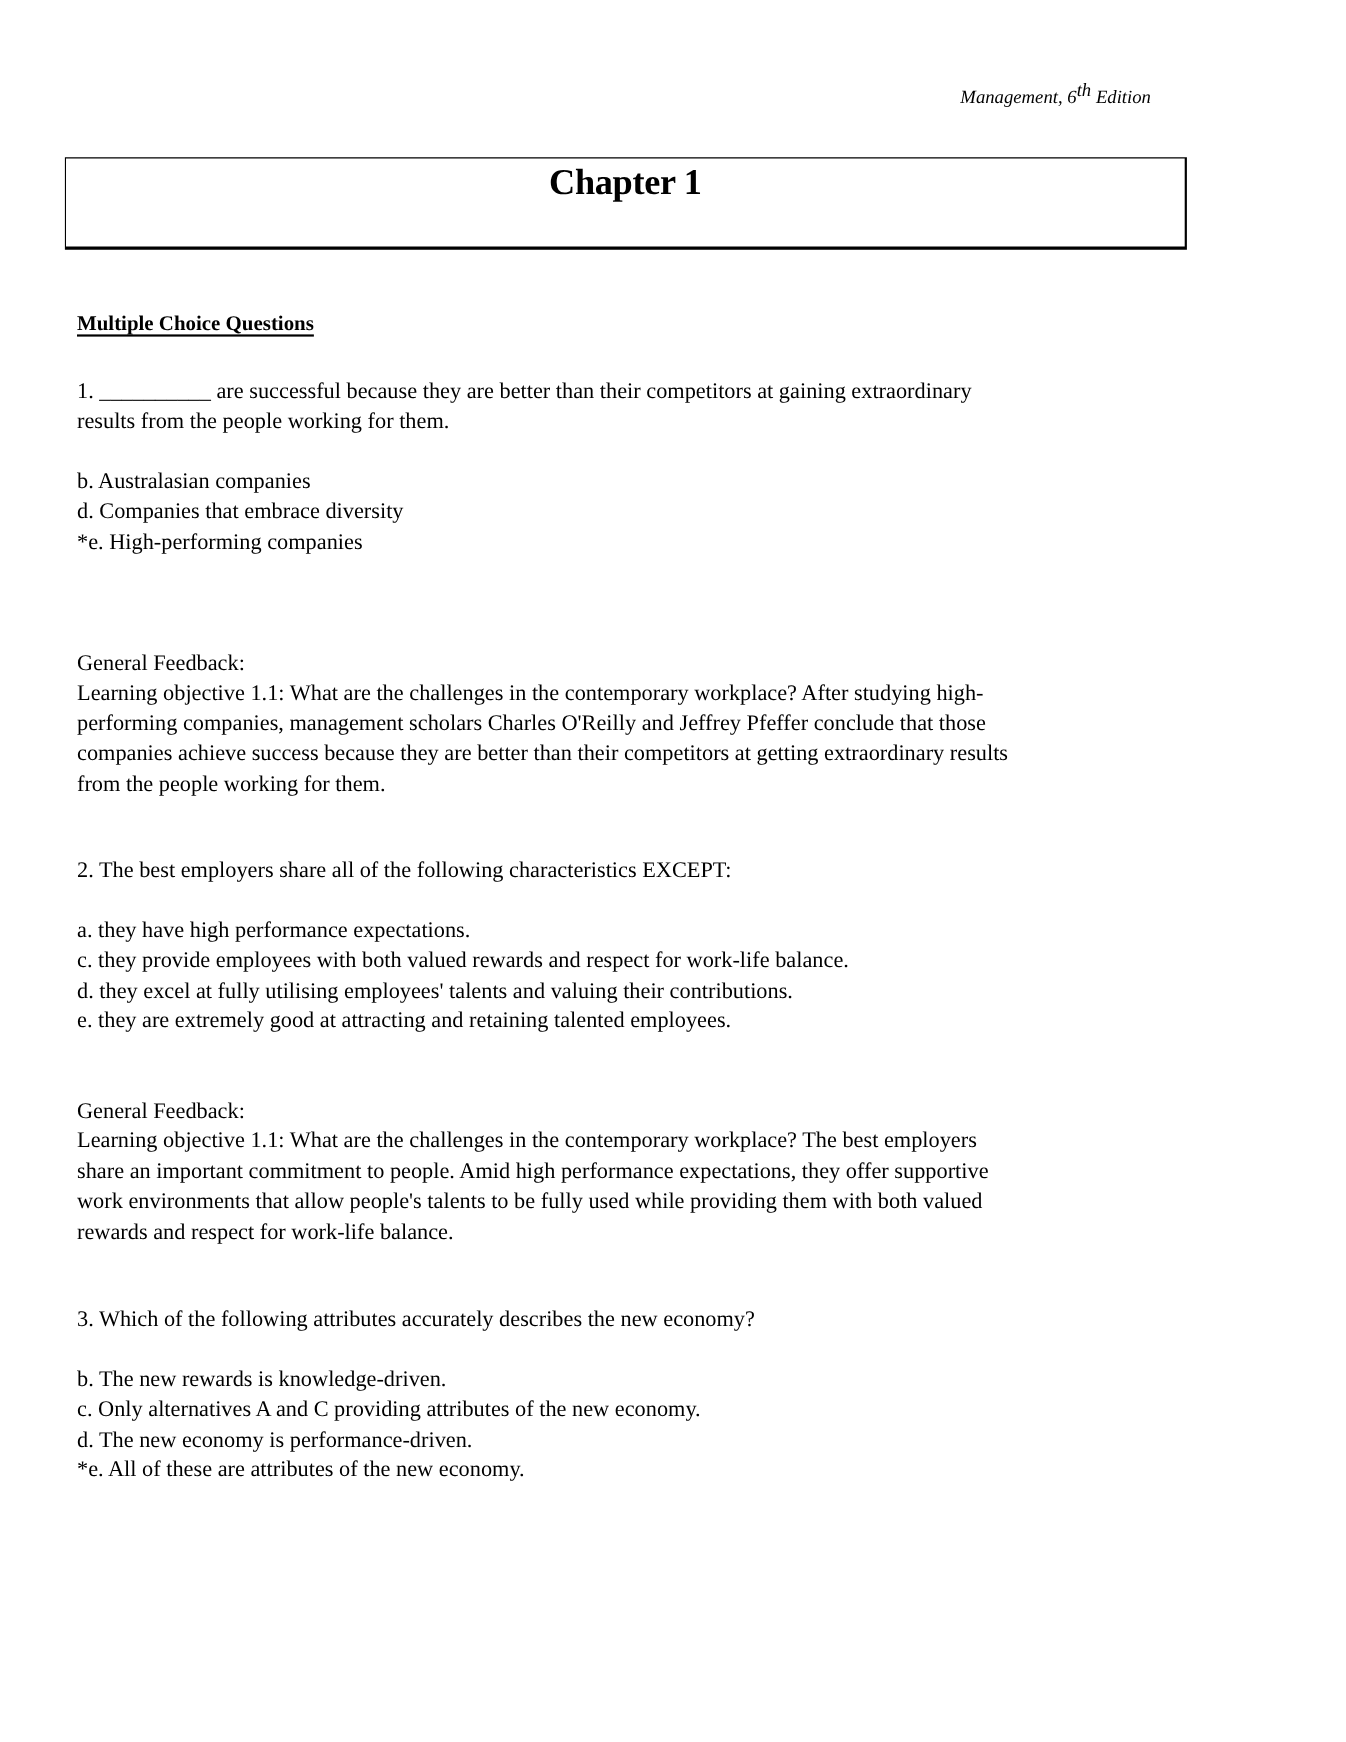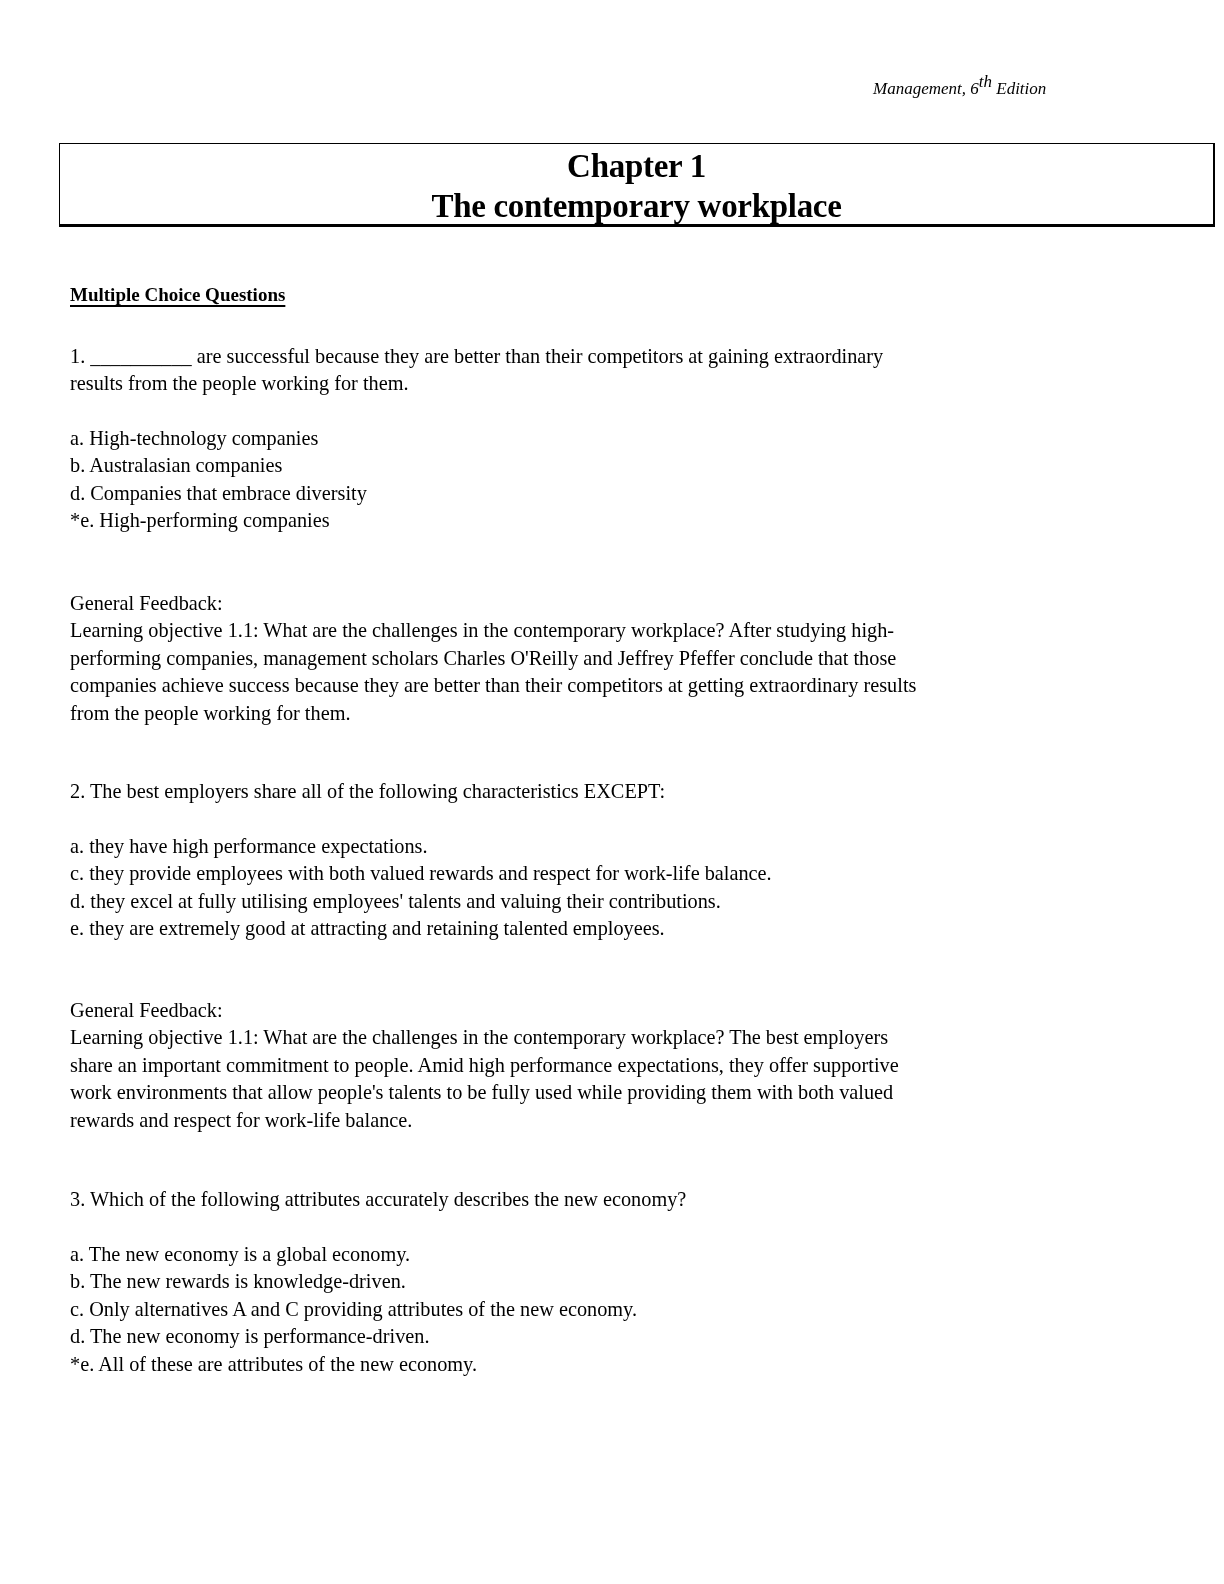--- a/index.html
+++ b/index.html
@@ -7,21 +7,21 @@
       width: 1224px; height: 1584px; position: relative; overflow: hidden;
       font-family: "Liberation Serif", "DejaVu Serif", serif;
       color: #000;
     }
     .header-right {
       position: absolute; top: 72px; left: 873px;
       font-style: italic; font-size: 17px; white-space: nowrap;
     }
     .header-right sup { font-size: 17px; }
     .title-box {
-      position: absolute; top: 143px; left: 59px; width: 1156px; height: 84px;
+      position: absolute; top: 143px; left: 59px; width: 1020px; height: 84px;
       border: 1px solid #000; border-bottom: 3px solid #000; border-right: 2px solid #000;
       text-align: center; box-sizing: border-box;
     }
     .title-line { font-weight: bold; font-size: 33px; line-height: 40px; letter-spacing: -0.3px; }
     .title-line.first { margin-top: 2px; }
     .section-heading {
       position: absolute; top: 284px; left: 70px;
       font-weight: bold; font-size: 19px; text-decoration: underline;
       text-decoration-thickness: 2px; text-underline-offset: 4px;
     }
@@ -31,31 +31,29 @@
     }
     .line { white-space: nowrap; height: 27.4px; }
   </style>
 </head>
 <body>
 
 <div class="header-right"><span>Management, 6</span><sup>th</sup><span> Edition</span></div>
 
 <div class="title-box">
   <div class="title-line first">Chapter 1</div>
-  <div class="title-line">The contemporary workplace</div>
 </div>
 
 <div class="section-heading">Multiple Choice Questions</div>
 
 <div class="body-text" style="top:343px;">
   <div class="line">1. __________ are successful because they are better than their competitors at gaining extraordinary</div>
   <div class="line">results from the people working for them.</div>
 </div>
 <div class="body-text" style="top:425px;">
-  <div class="line">a. High-technology companies</div>
   <div class="line">b. Australasian companies</div>
   <div class="line">d. Companies that embrace diversity</div>
   <div class="line">*e. High-performing companies</div>
 </div>
 <div class="body-text" style="top:590px;">
   <div class="line">General Feedback:</div>
   <div class="line">Learning objective 1.1: What are the challenges in the contemporary workplace? After studying high-</div>
   <div class="line">performing companies, management scholars Charles O'Reilly and Jeffrey Pfeffer conclude that those</div>
   <div class="line">companies achieve success because they are better than their competitors at getting extraordinary results</div>
   <div class="line">from the people working for them.</div>
@@ -75,18 +73,17 @@
   <div class="line">Learning objective 1.1: What are the challenges in the contemporary workplace? The best employers</div>
   <div class="line">share an important commitment to people. Amid high performance expectations, they offer supportive</div>
   <div class="line">work environments that allow people's talents to be fully used while providing them with both valued</div>
   <div class="line">rewards and respect for work-life balance.</div>
 </div>
 
 <div class="body-text" style="top:1186px;">
   <div class="line">3. Which of the following attributes accurately describes the new economy?</div>
 </div>
 <div class="body-text" style="top:1241px;">
-  <div class="line">a. The new economy is a global economy.</div>
   <div class="line">b. The new rewards is knowledge-driven.</div>
   <div class="line">c. Only alternatives A and C providing attributes of the new economy.</div>
   <div class="line">d. The new economy is performance-driven.</div>
   <div class="line">*e. All of these are attributes of the new economy.</div>
 </div>
 
 </body></html>

